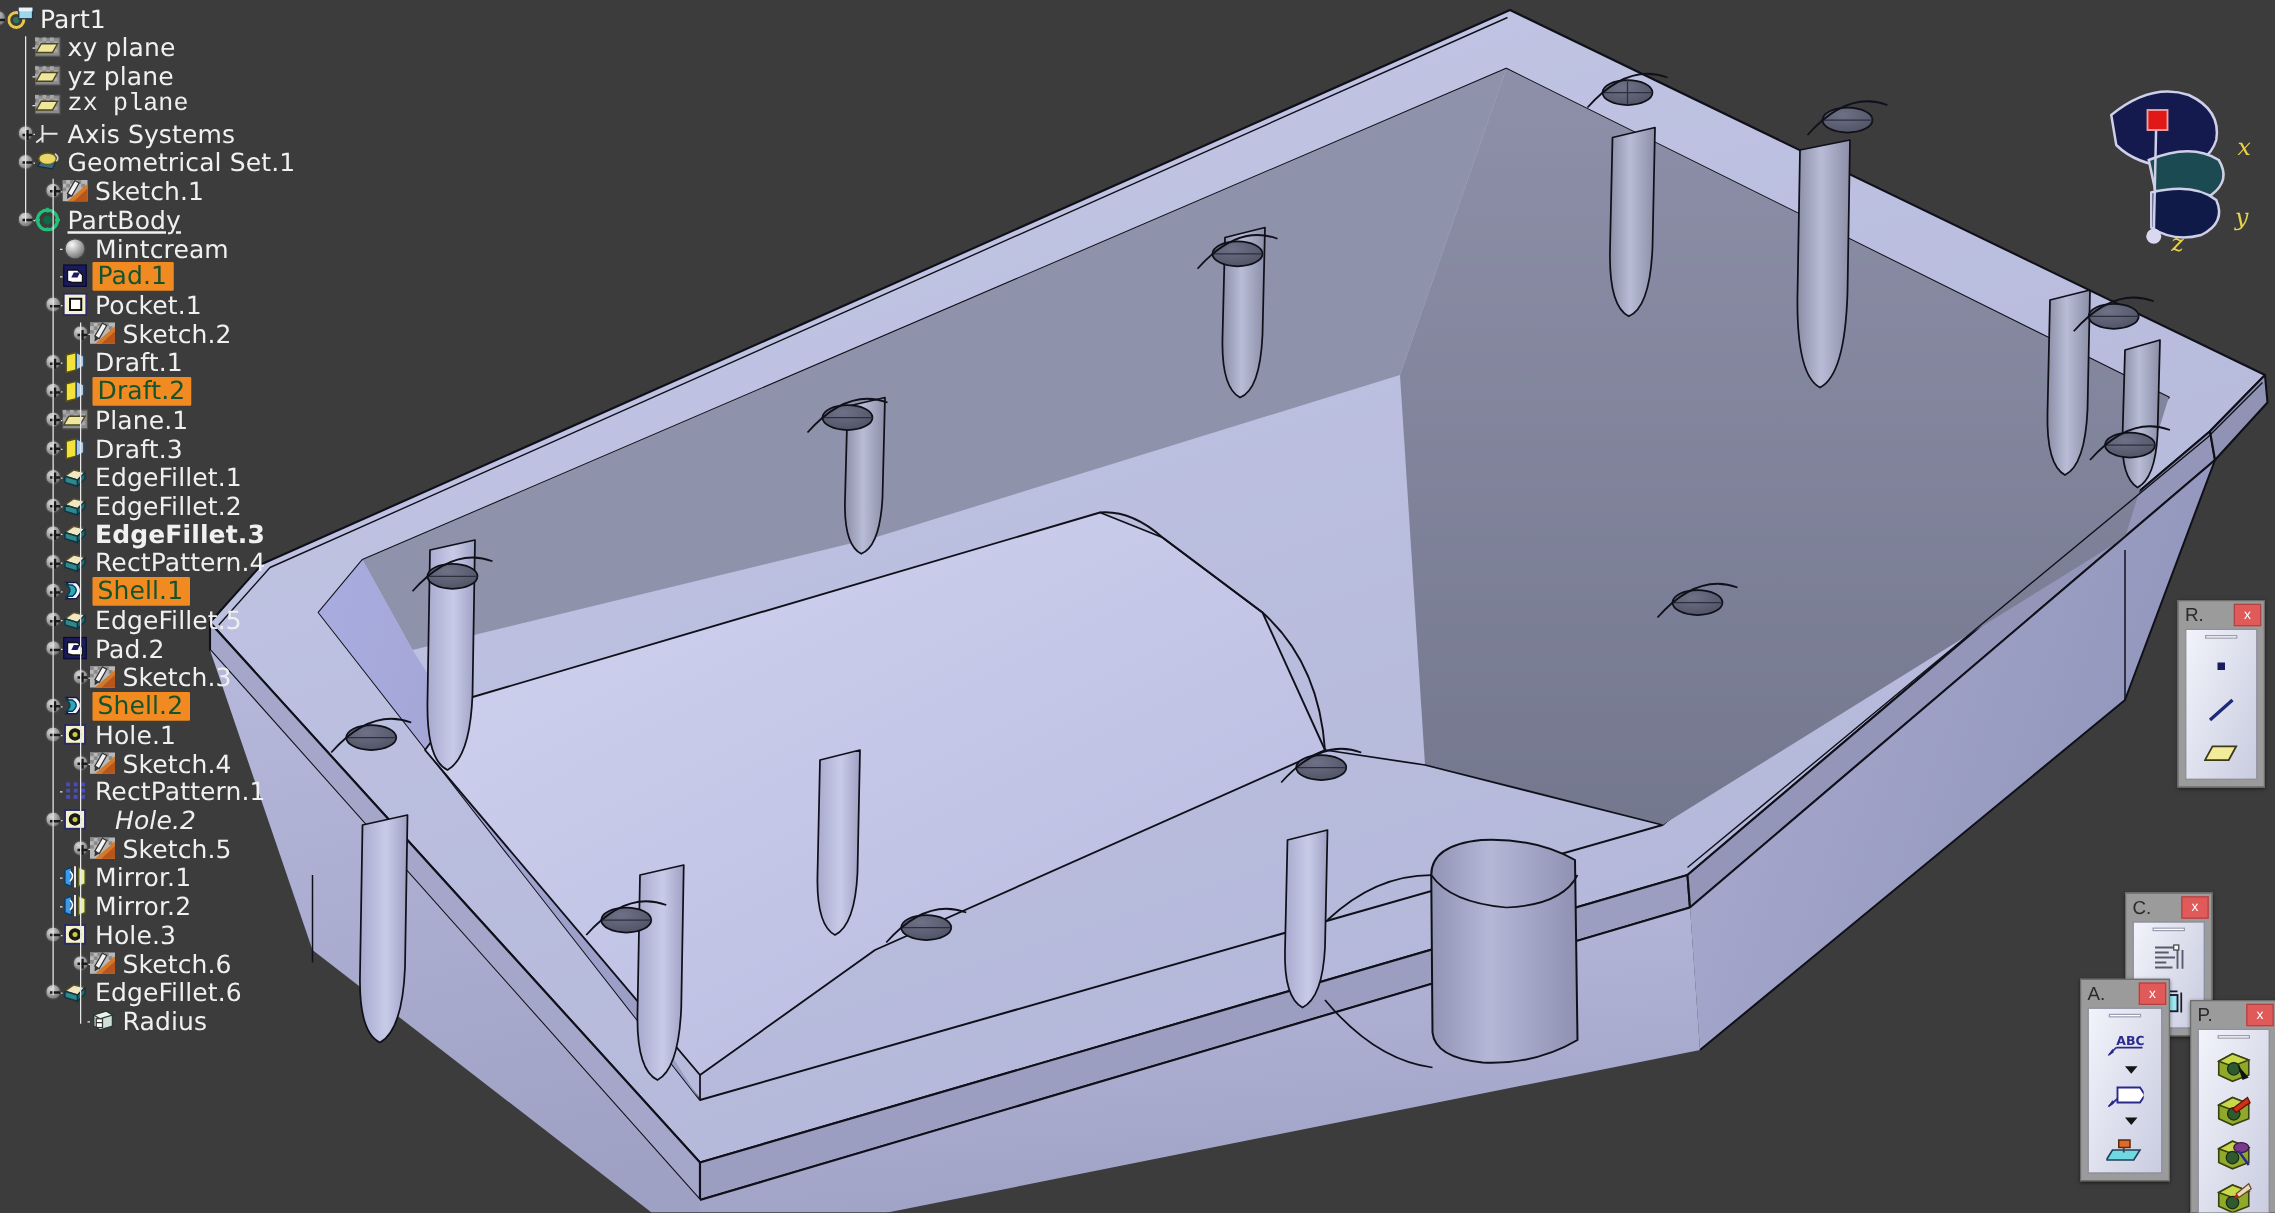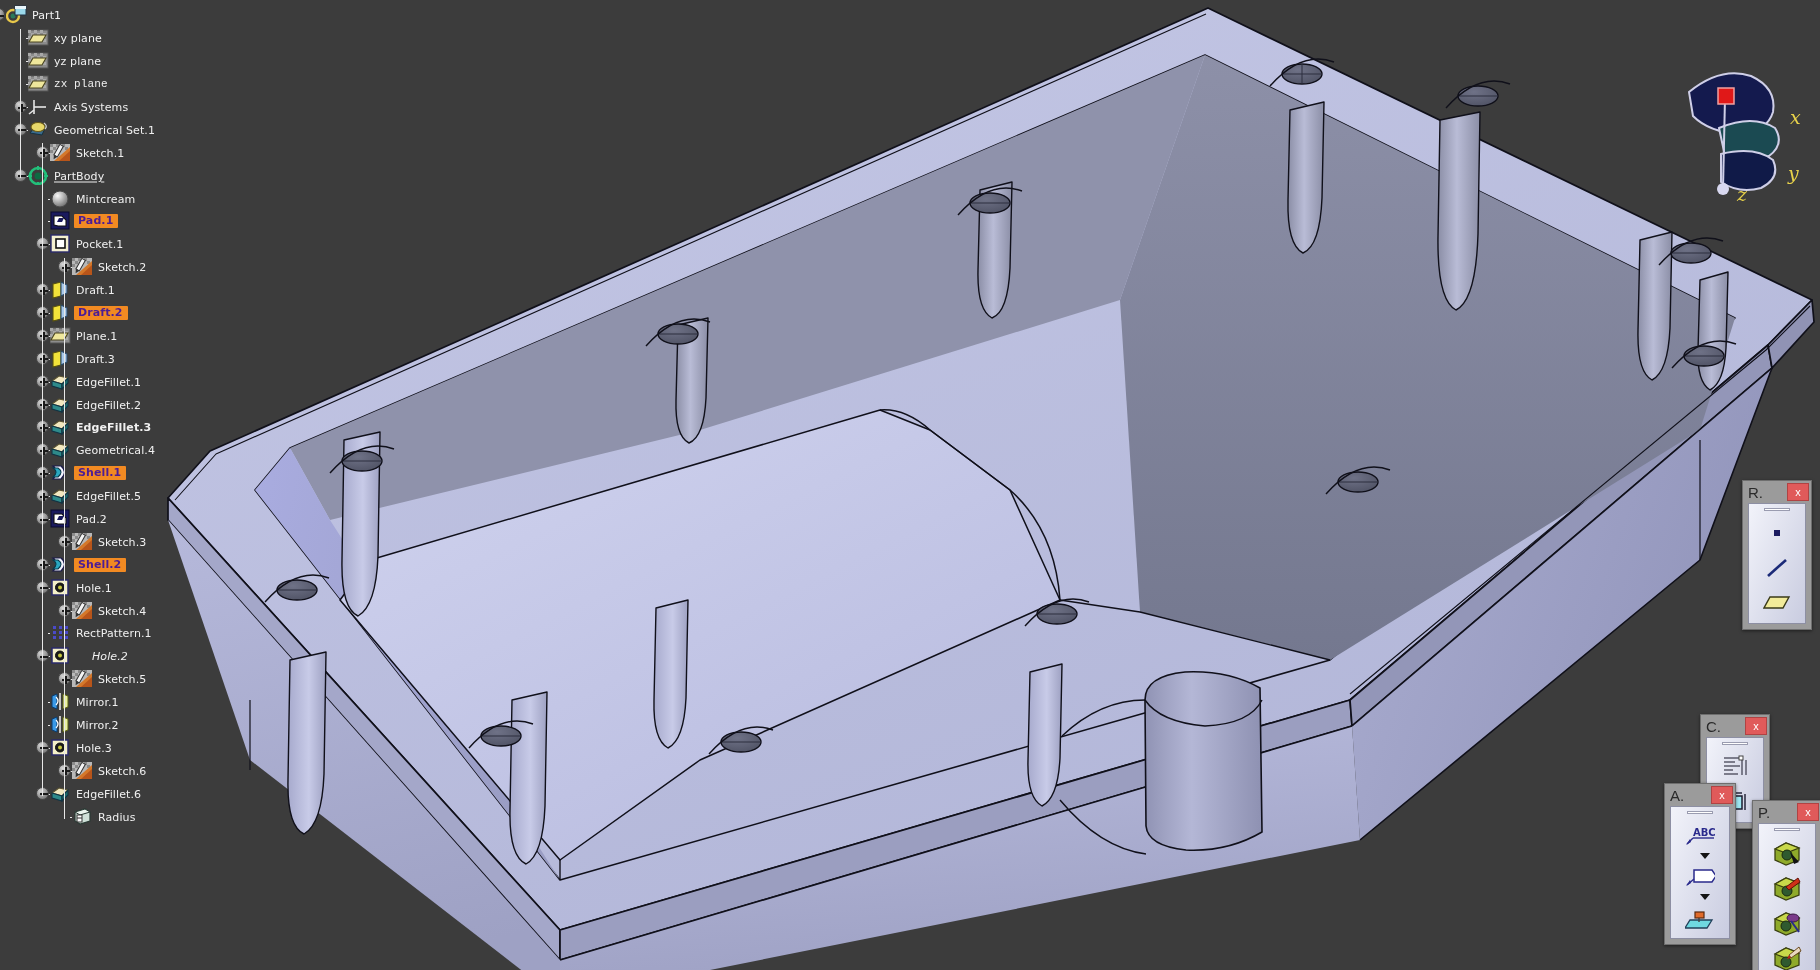--- a/index.html
+++ b/index.html
@@ -29,33 +29,32 @@
     user-select:none;
   }
   .tree-row {
     position:relative;
     height:26.8px;
     display:flex;
     align-items:center;
     white-space:nowrap;
   }
   .tree-label {
-    font-size:11px;
+    font-size:20px;
     color:#f0f0f0;
     line-height:1;
     padding:1px 2px;
     letter-spacing:.1px;
   }
   .tree-label.root-label { color:#f2f2f2; }
   .tree-label.highlight {
     background:#f28a22;
-    color:#4c1d95;
+    color:#14532d;
     padding:1px 5px 2px 4px;
     border-radius:1px;
-    font-weight:bold;
   }
   .tree-label.underline { text-decoration:underline; text-underline-offset:2px; }
 
   
   .toggle {
     position:absolute;
     width:13px; height:13px;
     border-radius:50%;
     background:radial-gradient(circle at 35% 30%, #d8d8d8, #8d8d8d 60%, #5d5d5d);
     border:1px solid #4a4a4a;
@@ -610,21 +609,21 @@
       <span class="tree-label" style="position: absolute; left: 74px; top: 50%; transform: translateY(-50%); font-weight: bold;">EdgeFillet.3</span>
     </div>
     <div class="tree-row" style="height: 22.9px;">
       <div class="hline" style="left: 48px; width: 2px; top: 50%;"></div>
       <div class="toggle plus" style="left: 36px; top: 50%; margin-top: -7px;"></div>
       <span class="ticon" style="left: 50px; top: 50%; margin-top: -10px;"><svg width="21" height="19">
           <polygon points="2,9 9,4 18,6 12,12" fill="#f2e8c0" stroke="#5a5230" stroke-width="1.1"></polygon>
           <polygon points="2,9 12,12 12,17 2,14" fill="#2e8a8a" stroke="#134" stroke-width="1.1"></polygon>
           <polygon points="12,12 18,6 18,11 12,17" fill="#1f6a6a" stroke="#134" stroke-width="1.1"></polygon>
         </svg></span>
-      <span class="tree-label" style="position: absolute; left: 74px; top: 50%; transform: translateY(-50%);">Geometrical.4</span>
+      <span class="tree-label" style="position: absolute; left: 74px; top: 50%; transform: translateY(-50%);">RectPattern.4</span>
     </div>
     <div class="tree-row" style="height: 22.9px;">
       <div class="hline" style="left: 48px; width: 2px; top: 50%;"></div>
       <div class="toggle plus" style="left: 36px; top: 50%; margin-top: -7px;"></div>
       <span class="ticon" style="left: 50px; top: 50%; margin-top: -10px;"><svg width="21" height="19">
           <path d="M 3,3 L 11,3 Q 18,9 11,16 L 3,16 Q 10,9 3,3 Z" fill="#f4f4ff" stroke="#1a1a4a" stroke-width="1.2"></path>
           <path d="M 3,5 L 8,5 Q 14,9 8,14 L 3,14 Q 9,9 3,5 Z" fill="#2aa8c0" stroke="#0a3a4a" stroke-width="1.1"></path>
         </svg></span>
       <span class="tree-label highlight" style="position: absolute; left: 74px; top: 50%; transform: translateY(-50%);">Shell.1</span>
     </div>

